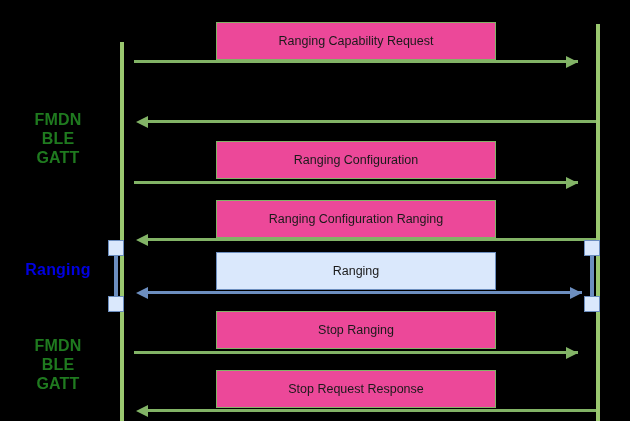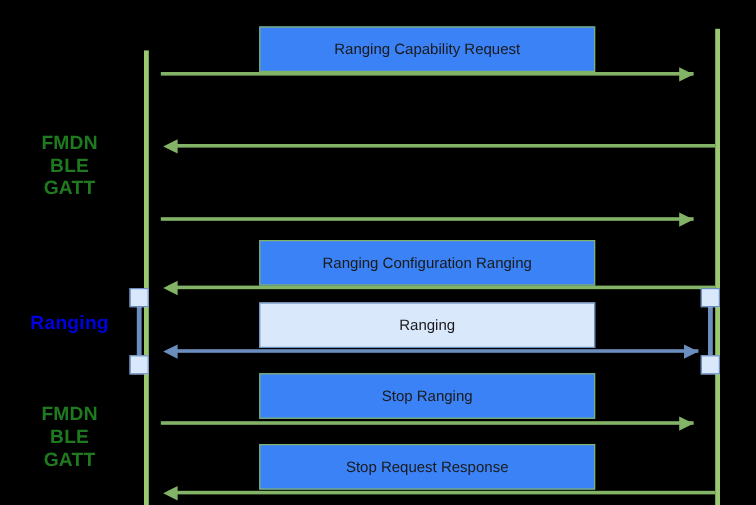--- a/index.html
+++ b/index.html
@@ -47,21 +47,21 @@
     width: 280px;
     height: 38px;
     box-sizing: border-box;
     display: flex;
     align-items: center;
     justify-content: center;
     font-size: 12.5px;
     color: #1a1a1a;
   }
   .msg-box.green {
-    background: #3b82f6;
+    background: #ec4899;
     border: 1px solid #82b366;
   }
   .msg-box.blue {
     background: #dae8fc;
     border: 1px solid #6c8ebf;
   }
 
   
   .arrow-line {
     position: absolute;
@@ -142,20 +142,23 @@
 
   <div class="msg-box green" style="top:22px;">
     <span>Ranging Capability Request</span>
   </div>
   <div class="arrow-line green" style="left:134px; top:60px; width:444px;"></div>
   <div class="arrow-head green right" style="left:566px; top:55.5px;"></div>
 
   <div class="arrow-line green" style="left:140px; top:120px; width:456px;"></div>
   <div class="arrow-head green left" style="left:136px; top:115.5px;"></div>
 
+  <div class="msg-box green" style="top:141px;">
+    <span>Ranging Configuration</span>
+  </div>
   <div class="arrow-line green" style="left:134px; top:181px; width:444px;"></div>
   <div class="arrow-head green right" style="left:566px; top:176.5px;"></div>
 
   <div class="msg-box green" style="top:200px;">
     <span>Ranging Configuration Ranging</span>
   </div>
   <div class="arrow-line green" style="left:140px; top:238px; width:456px;"></div>
   <div class="arrow-head green left" style="left:136px; top:233.5px;"></div>
 
   <div class="activation-bar" style="left:114px; top:248px; height:58px;"></div>

